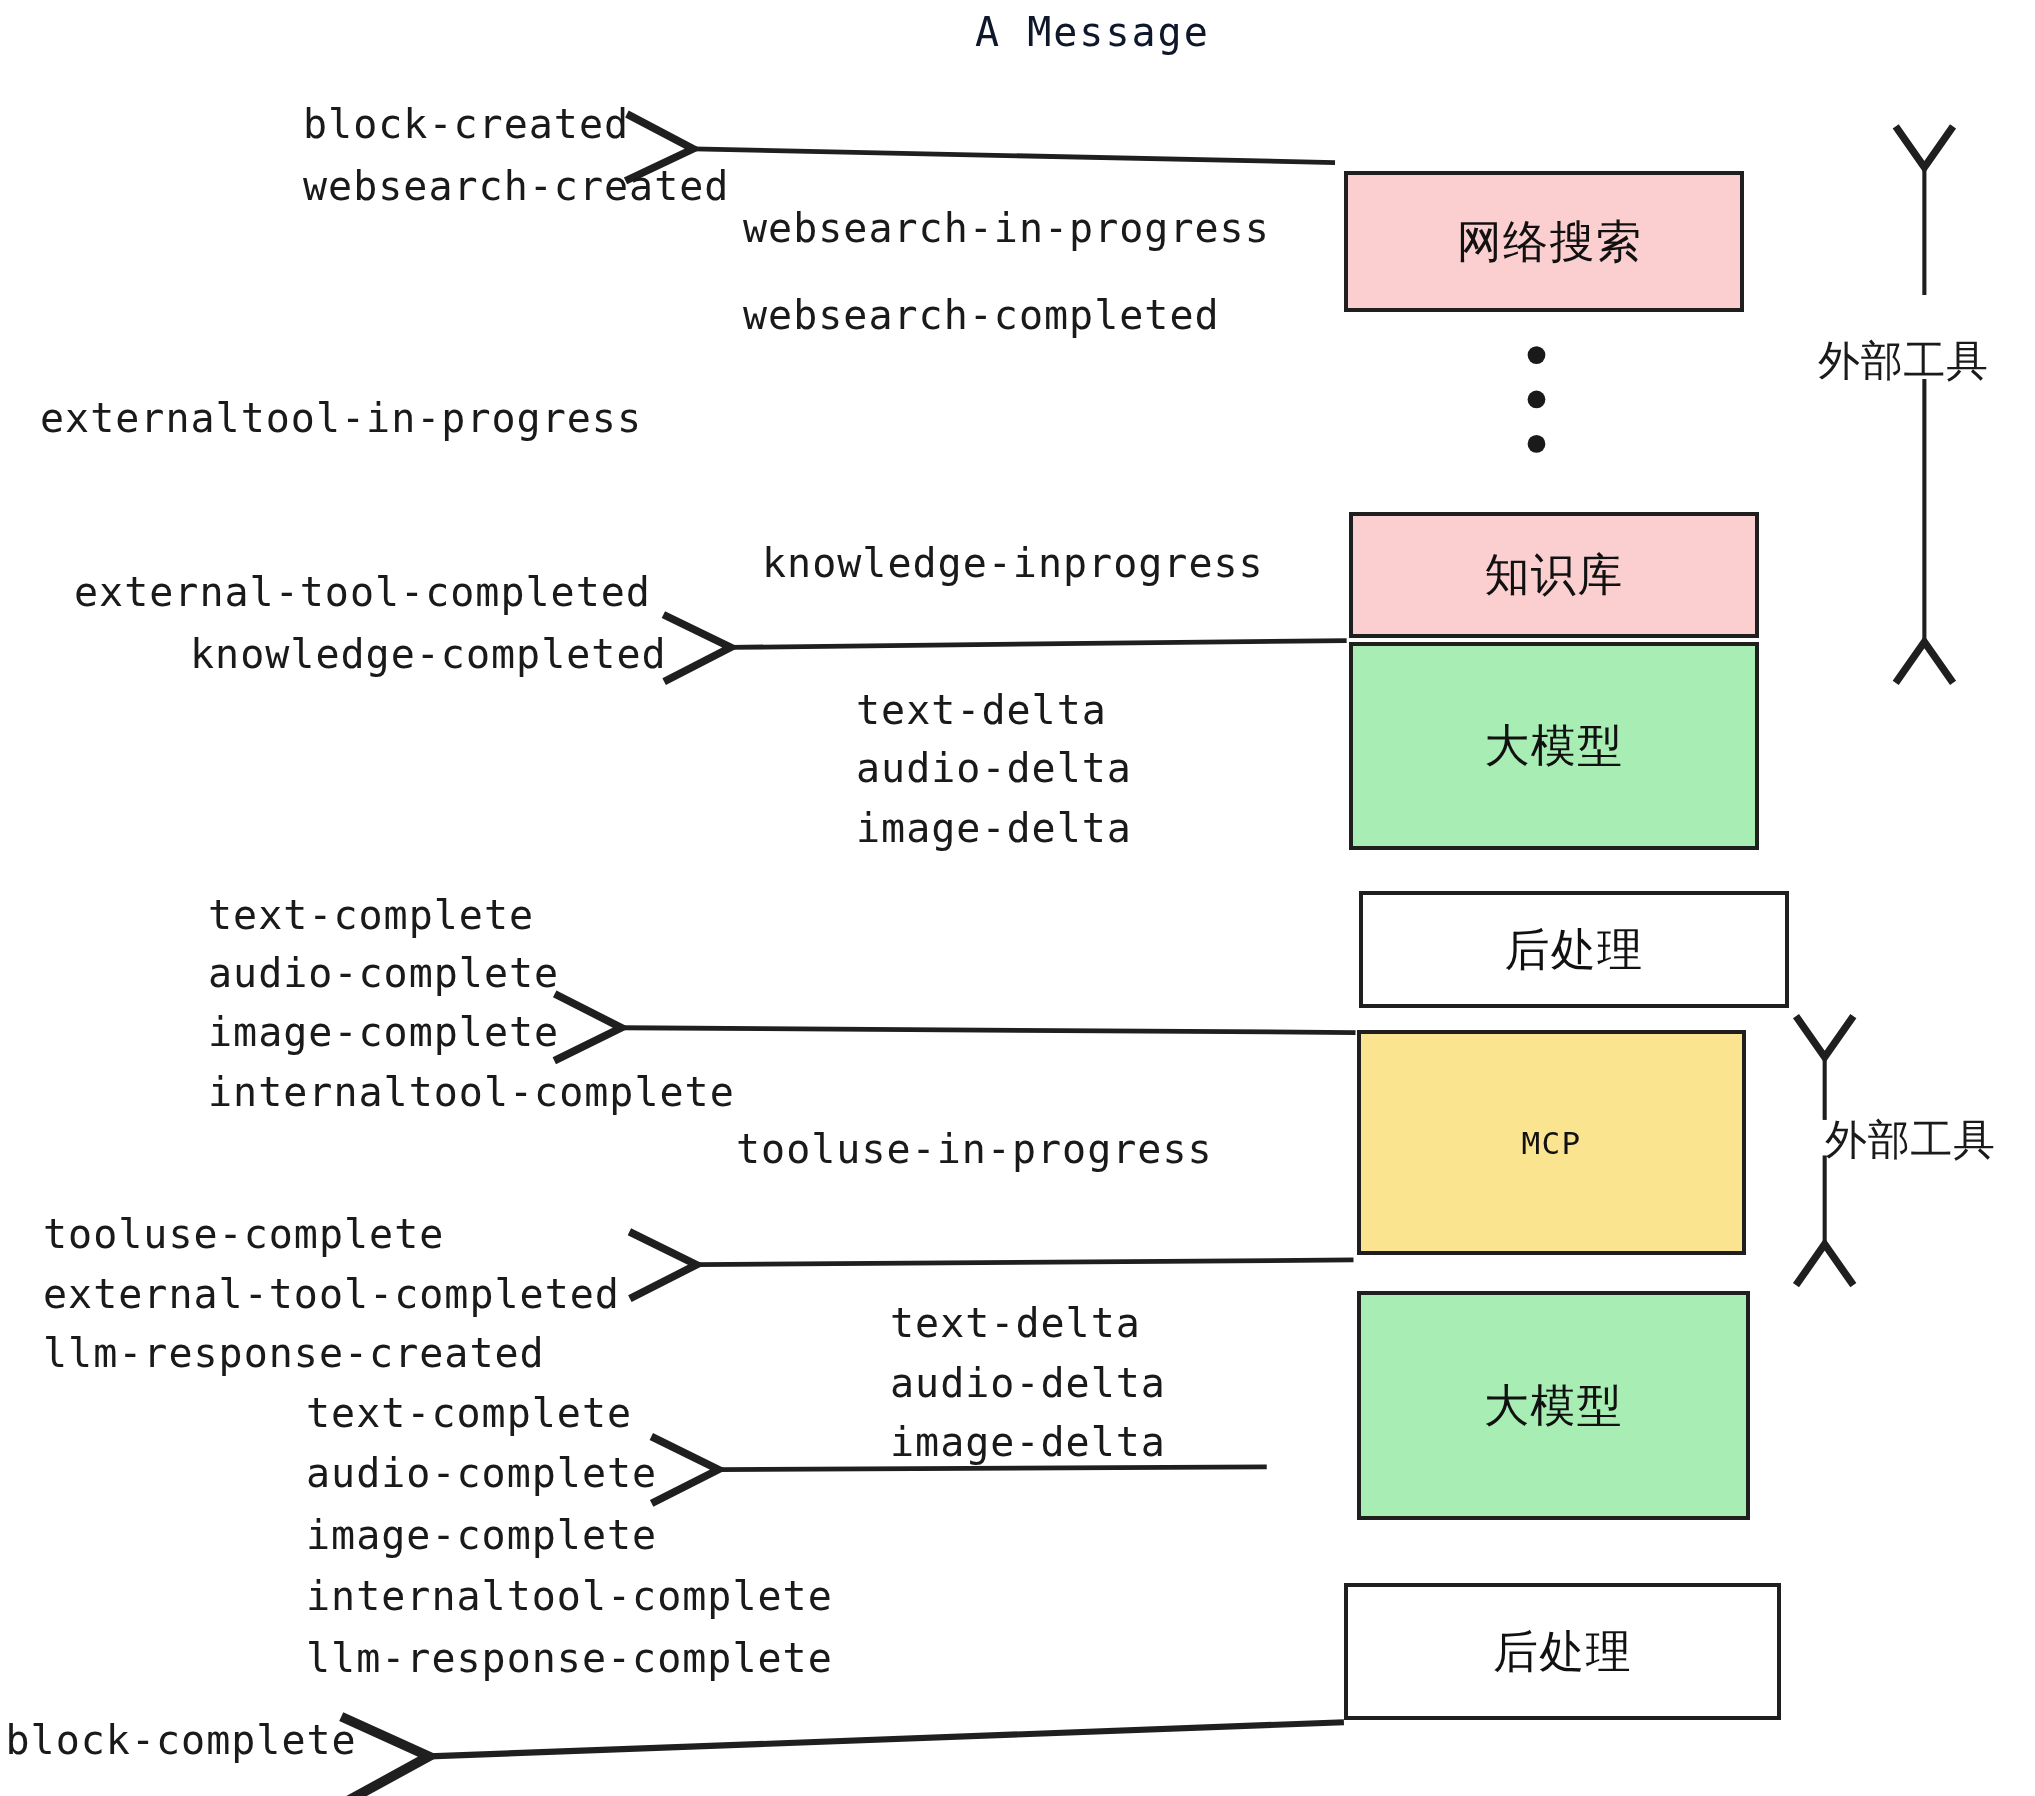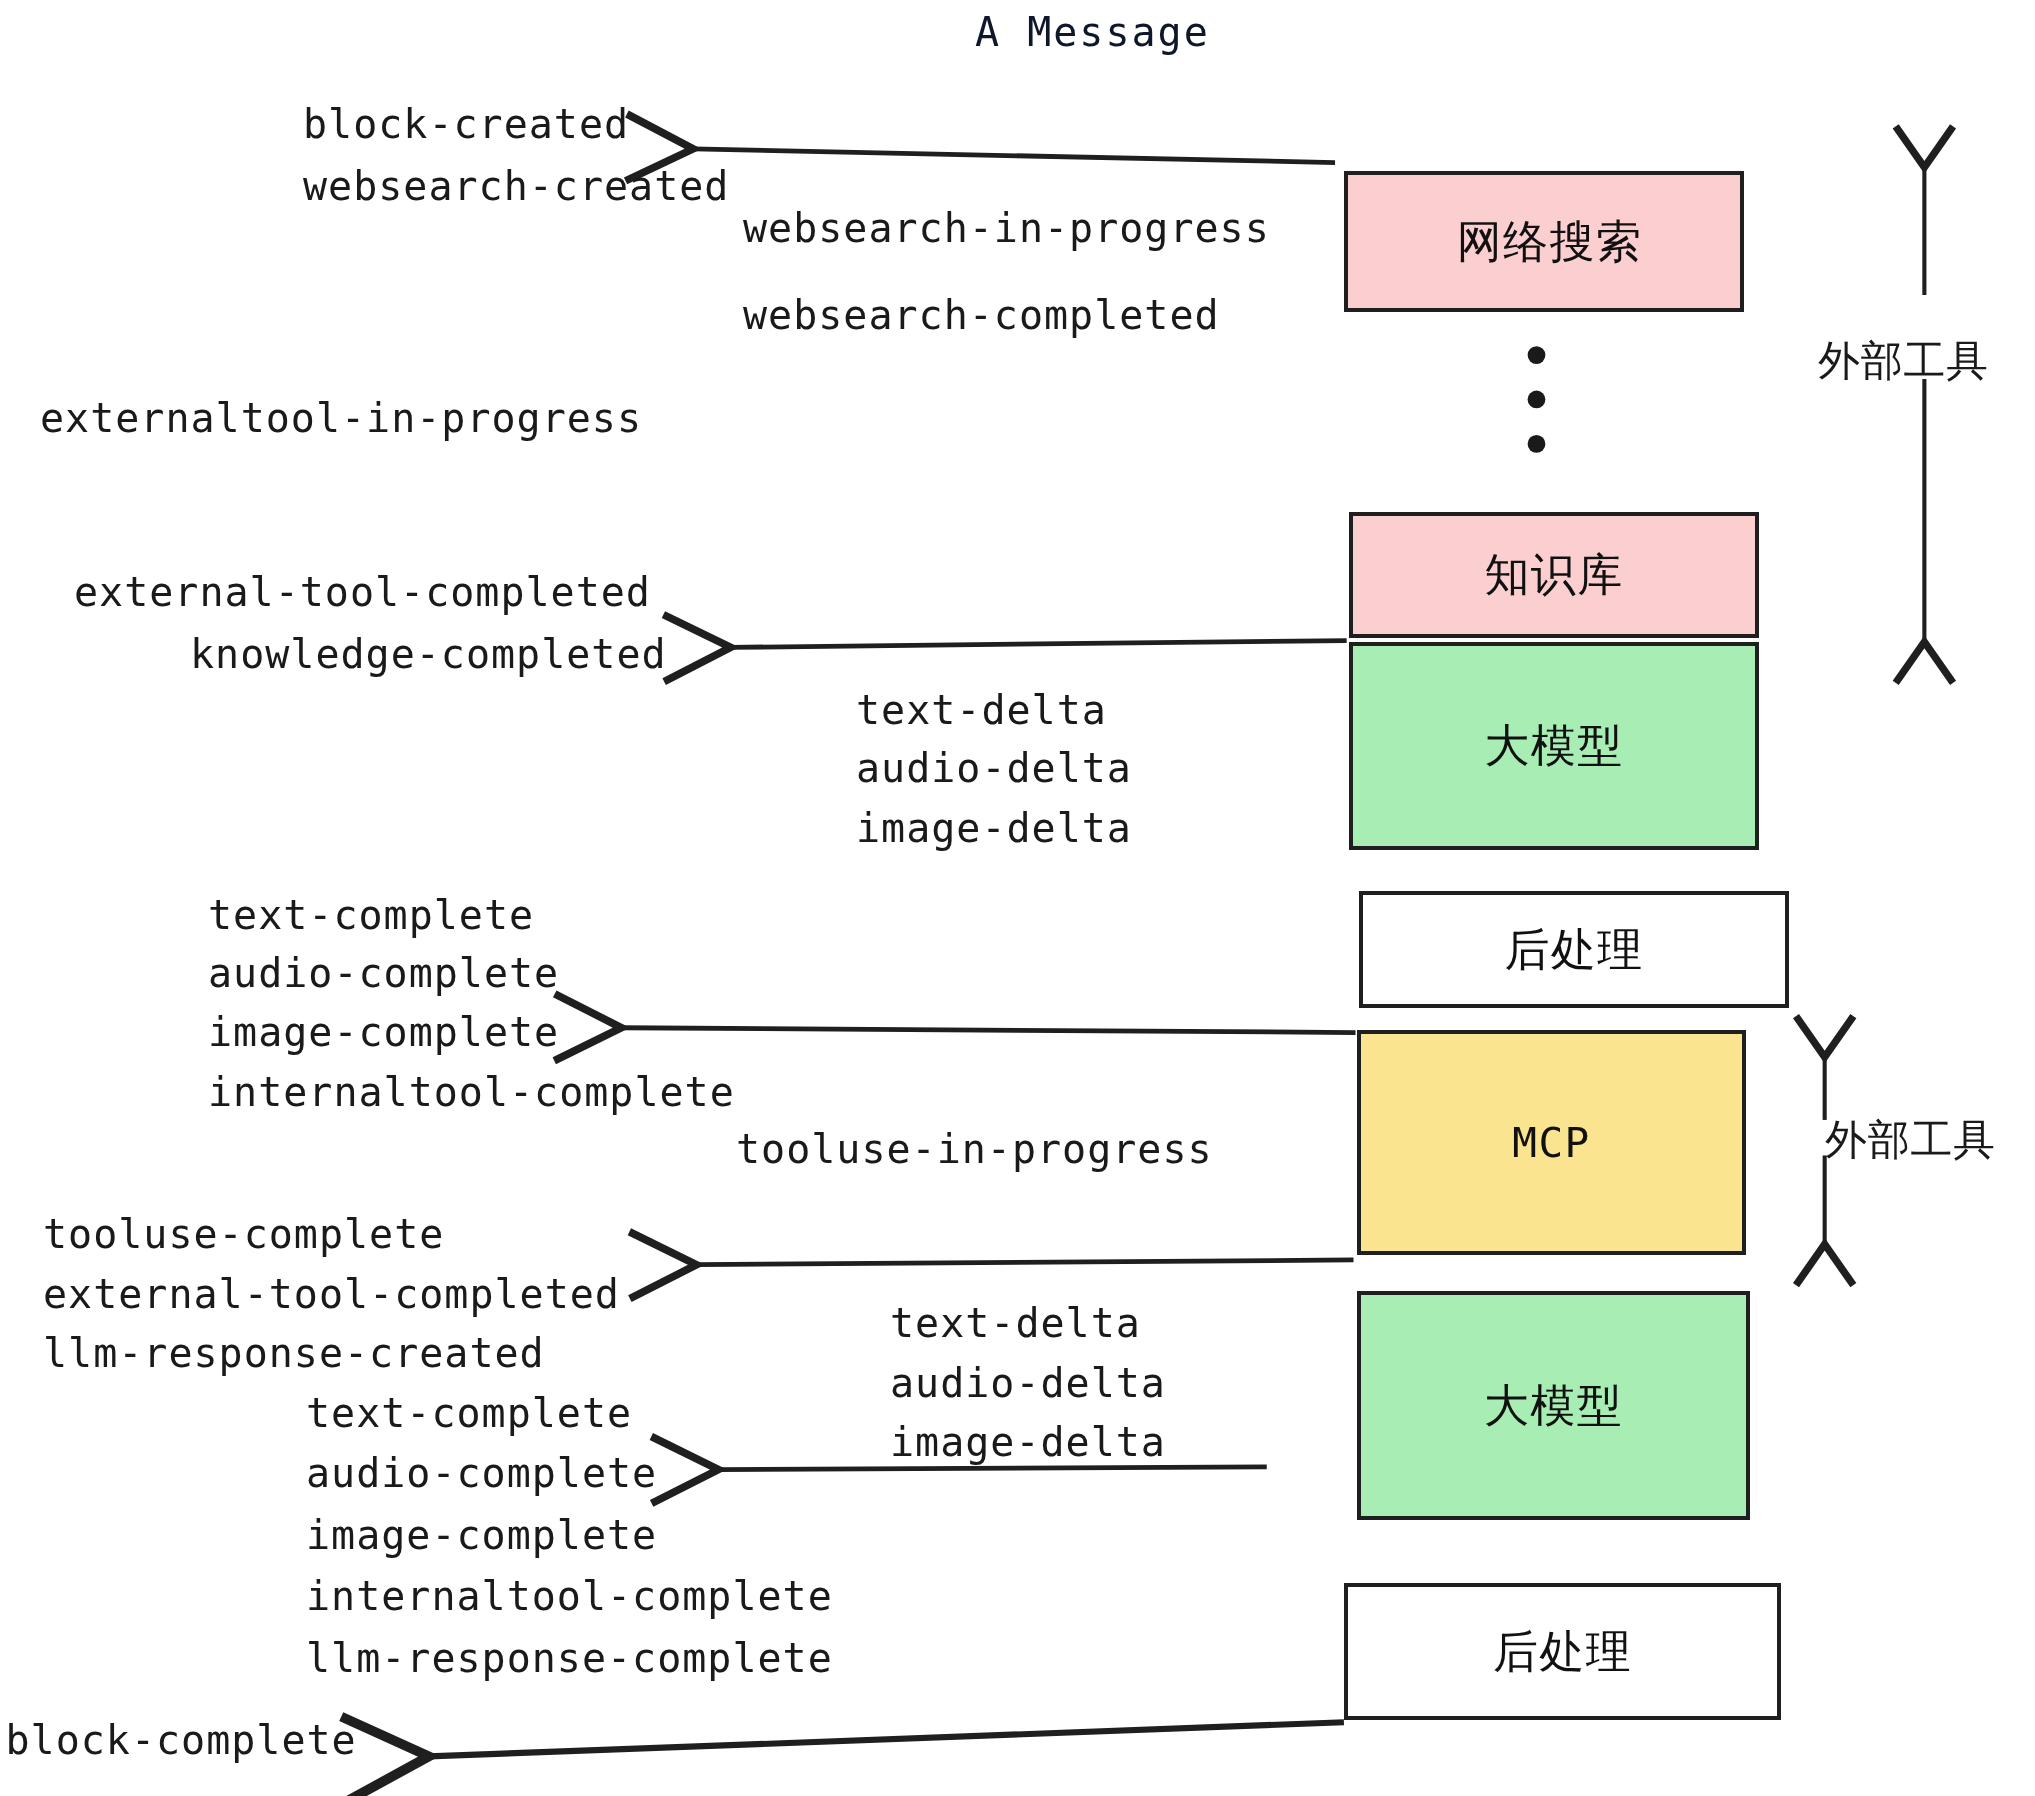--- a/index.html
+++ b/index.html
@@ -48,21 +48,21 @@
     display: flex;
     align-items: center;
     justify-content: center;
     font-family: "DejaVu Sans", sans-serif;
     font-size: 45px;
     color: #111111;
     letter-spacing: 1.4px;
   }
   .nodebox.mono {
     font-family: "DejaVu Sans Mono", monospace;
-    font-size: 41px;
+    font-size: 31px;
   }
   .grouplabel {
     position: absolute;
     white-space: nowrap;
     font-family: "DejaVu Sans", sans-serif;
     font-size: 42px;
     color: #1a1a1a;
     letter-spacing: 0.7px;
     line-height: 1;
   }
@@ -138,20 +138,21 @@
   </svg>
 
   <div class="grouplabel" style="left:1818px; top:340px;">外部工具</div>
   <div class="grouplabel" style="left:1825px; top:1119px;">外部工具</div>
 
   <div class="evt" style="left:303px; top:104px;">block-created</div>
   <div class="evt" style="left:303px; top:166px;">websearch-created</div>
   <div class="evt" style="left:743px; top:208px;">websearch-in-progress</div>
   <div class="evt" style="left:743px; top:295px;">websearch-completed</div>
   <div class="evt" style="left:15px; top:398px;margin-left:25px;">externaltool-in-progress</div>
+  <div class="evt" style="left:762px; top:543px;">knowledge-inprogress</div>
   <div class="evt" style="left:74px; top:572px;">external-tool-completed</div>
   <div class="evt" style="left:190px; top:634px;">knowledge-completed</div>
   <div class="evt" style="left:856px; top:690px;">text-delta</div>
   <div class="evt" style="left:856px; top:748px;">audio-delta</div>
   <div class="evt" style="left:856px; top:808px;">image-delta</div>
   <div class="evt" style="left:208px; top:895px;">text-complete</div>
   <div class="evt" style="left:208px; top:953px;">audio-complete</div>
   <div class="evt" style="left:208px; top:1012px;">image-complete</div>
   <div class="evt" style="left:208px; top:1072px;">internaltool-complete</div>
   <div class="evt" style="left:736px; top:1129px;">tooluse-in-progress</div>

